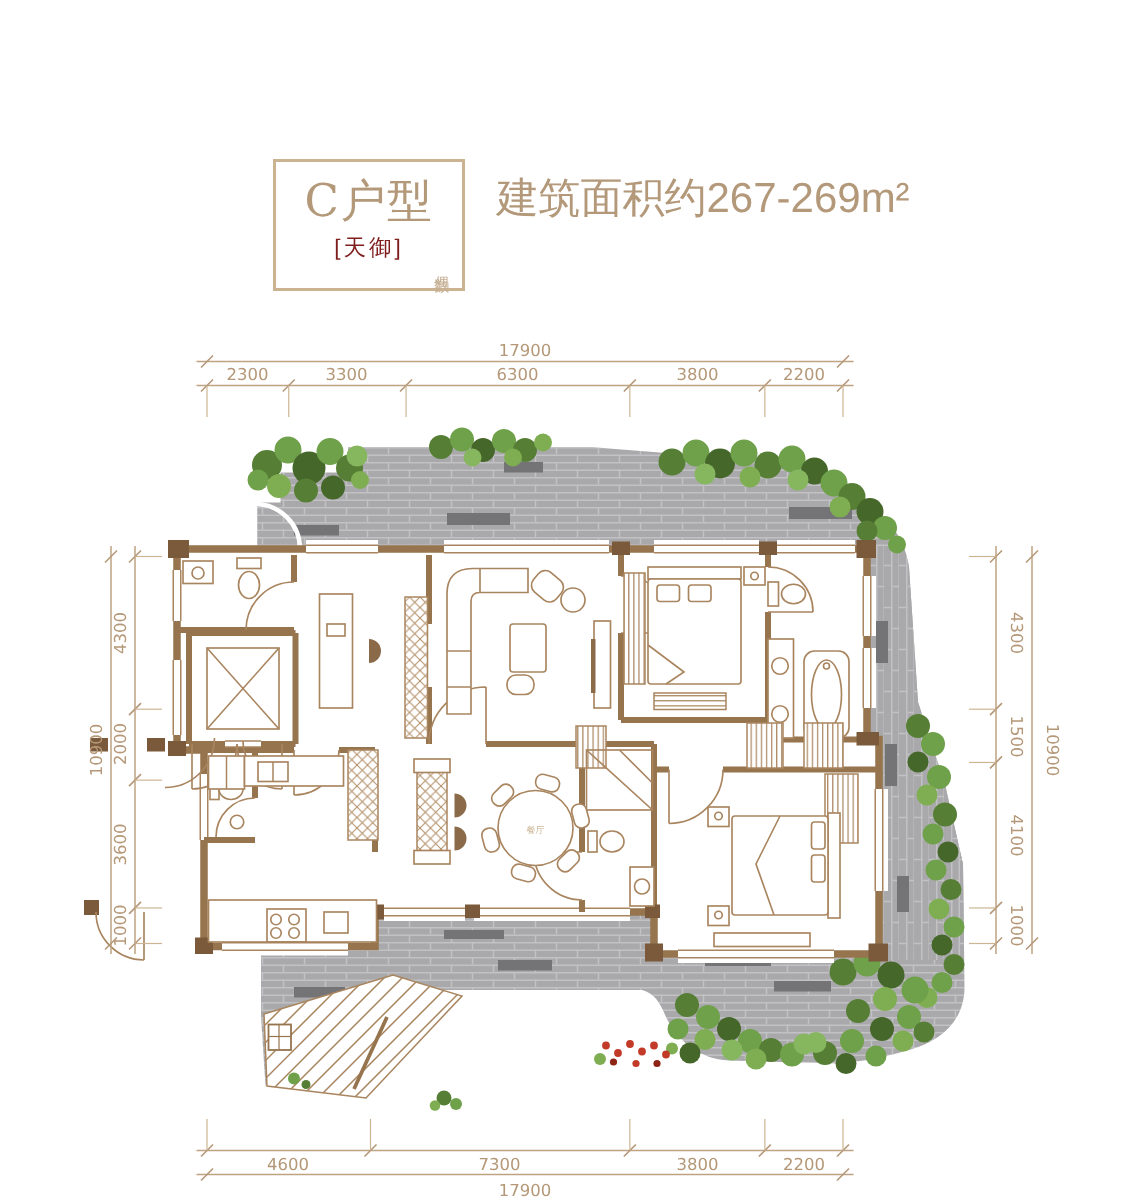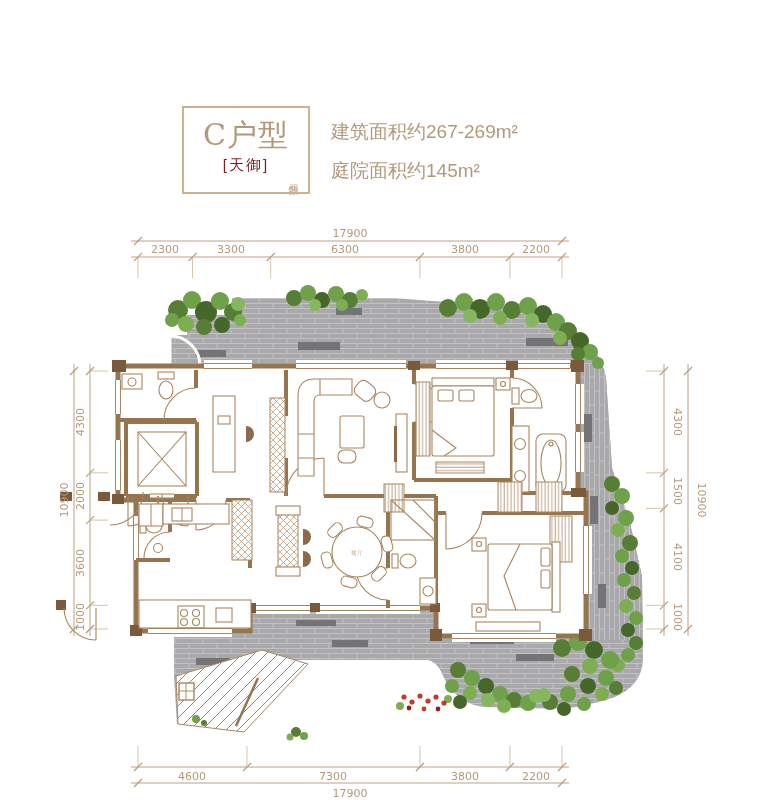--- a/index.html
+++ b/index.html
@@ -5,21 +5,21 @@
   html,body{margin:0;padding:0;background:#fff;}
   .page{position:relative;width:765px;height:800px;background:#fff;overflow:hidden;
         font-family:"Liberation Sans",sans-serif;margin-top:48px;}
   .hdr-box{position:absolute;left:182px;top:58px;width:128px;height:88px;
            border:2px solid #cbb391;box-sizing:border-box;text-align:center;}
   .hdr-title{margin-top:10px;font-size:30px;line-height:34px;color:#b3997a;
              font-family:"DejaVu Serif","Liberation Serif",serif;letter-spacing:1px;}
   .hdr-sub{font-size:15px;color:#7f1d1d;margin-top:4px;letter-spacing:2px;}
   .hdr-note{position:absolute;right:8px;bottom:12px;writing-mode:vertical-rl;
             font-size:10px;color:#c6b094;letter-spacing:2px;}
-  .hdr-areas{position:absolute;left:331px;top:64px;color:#b3997a;font-size:19px;
+  .hdr-areas{position:absolute;left:331px;top:64px;color:#b3997a;font-size:28px;
              line-height:39px;white-space:nowrap;}
   svg{position:absolute;left:0;top:0;font-family:"DejaVu Sans",sans-serif;}
   svg text{fill:#b49878;font-size:11px;}
   .iwall{stroke:#96744e;stroke-width:4;fill:none;}
   .furn{stroke:#a9855f;stroke-width:1.1;fill:#fff;}
   .fln{stroke:#a9855f;stroke-width:1.1;fill:none;}
   .dark{fill:#7a5a3a;stroke:none;}
   .dimline{stroke:#bea282;stroke-width:1;fill:none;}
   .ext{stroke:#cdb593;stroke-width:0.8;}
   .tick{stroke:#b49878;stroke-width:1.1;}
@@ -30,21 +30,20 @@
 
 <div class="page">
 
   <div class="hdr-box">
     <div class="hdr-title">C户型</div>
     <div class="hdr-sub">[天御]</div>
     <div class="hdr-note">偶数</div>
   </div>
   <div class="hdr-areas">
     <div>建筑面积约267-269m²</div>
-    <div>庭院面积约145m²</div>
   </div>
 
   <svg width="765" height="800" viewBox="0 0 765 800">
     <defs>
       <pattern id="brick" width="28" height="10" patternUnits="userSpaceOnUse">
         <rect width="28" height="10" fill="#a9a9ab"></rect>
         <line x1="0" y1="0.5" x2="28" y2="0.5" stroke="#c2c2c4" stroke-width="1"></line>
         <line x1="0" y1="5.5" x2="28" y2="5.5" stroke="#c2c2c4" stroke-width="1"></line>
         <line x1="7" y1="0" x2="7" y2="5" stroke="#c2c2c4" stroke-width="1"></line>
         <line x1="21" y1="5" x2="21" y2="10" stroke="#c2c2c4" stroke-width="1"></line>

